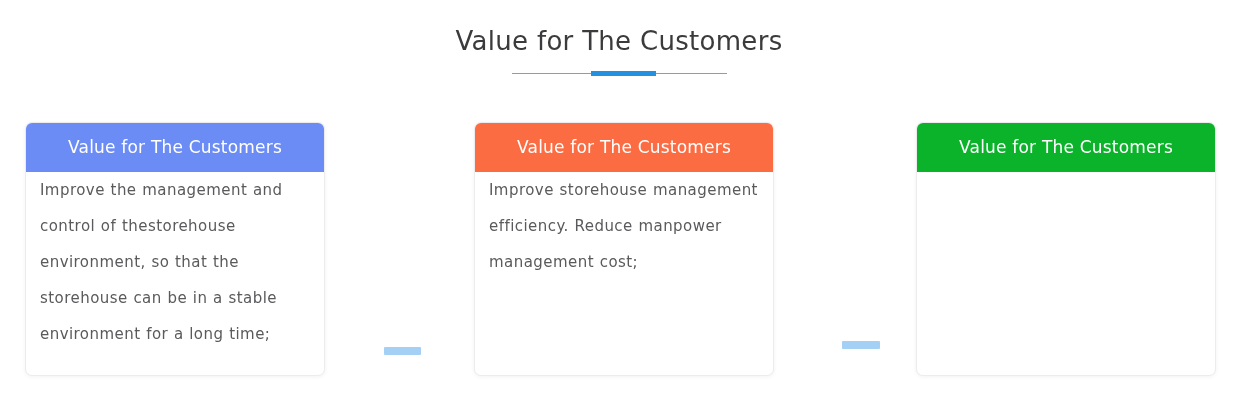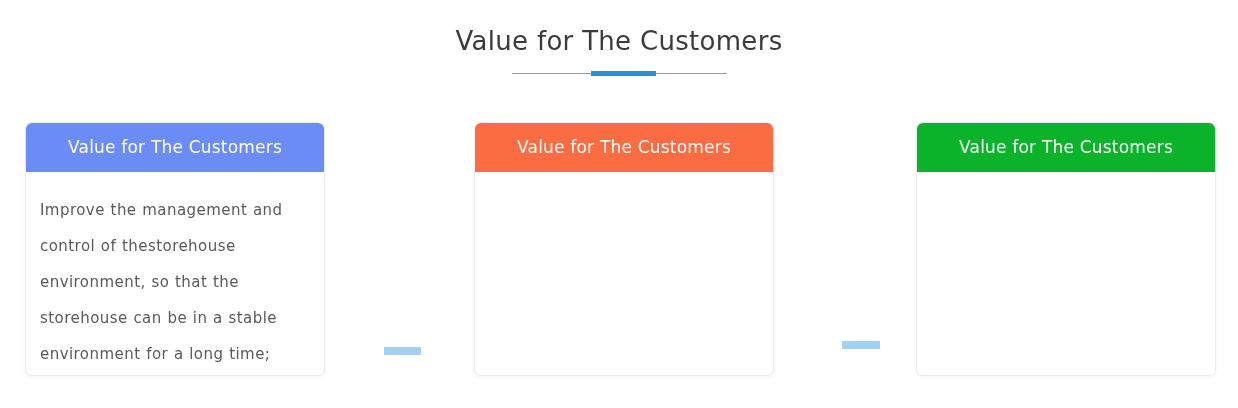--- a/index.html
+++ b/index.html
@@ -82,21 +82,21 @@
     text-align: center;
     color: #ffffff;
     font-size: 17px;
     font-weight: 400;
     letter-spacing: 0.2px;
     margin: -1px -1px 0 -1px;
     border-radius: 7px 7px 0 0;
   }
 
   .card-body {
-    padding: 20px 15px 0 14px;
+    padding: 0 15px 0 14px;
     font-size: 15px;
     line-height: 36px;
     color: #5a5a5c;
     letter-spacing: 0.45px;
     word-spacing: 0.5px;
     font-weight: 400;
   }
 
   
   .connector {
@@ -123,20 +123,21 @@
 
   <div class="card card-1">
     <div class="card-header" style="background: rgb(107, 140, 245);">Value for The Customers</div>
     <div class="card-body">Improve the management and control of thestorehouse environment, so that the storehouse can be in a stable environment for a long time;</div>
   </div>
 
   <div class="connector connector-1" style="background: rgb(164, 208, 245);"></div>
 
   <div class="card card-2">
     <div class="card-header" style="background: rgb(252, 108, 66);">Value for The Customers</div>
+    <div class="card-body">Improve storehouse management efficiency. Reduce manpower management cost;</div>
   </div>
 
   <div class="connector connector-2" style="background: rgb(164, 208, 245);"></div>
 
   <div class="card card-3">
     <div class="card-header" style="background: rgb(11, 179, 42);">Value for The Customers</div>
   </div>
 
 </div>
 

